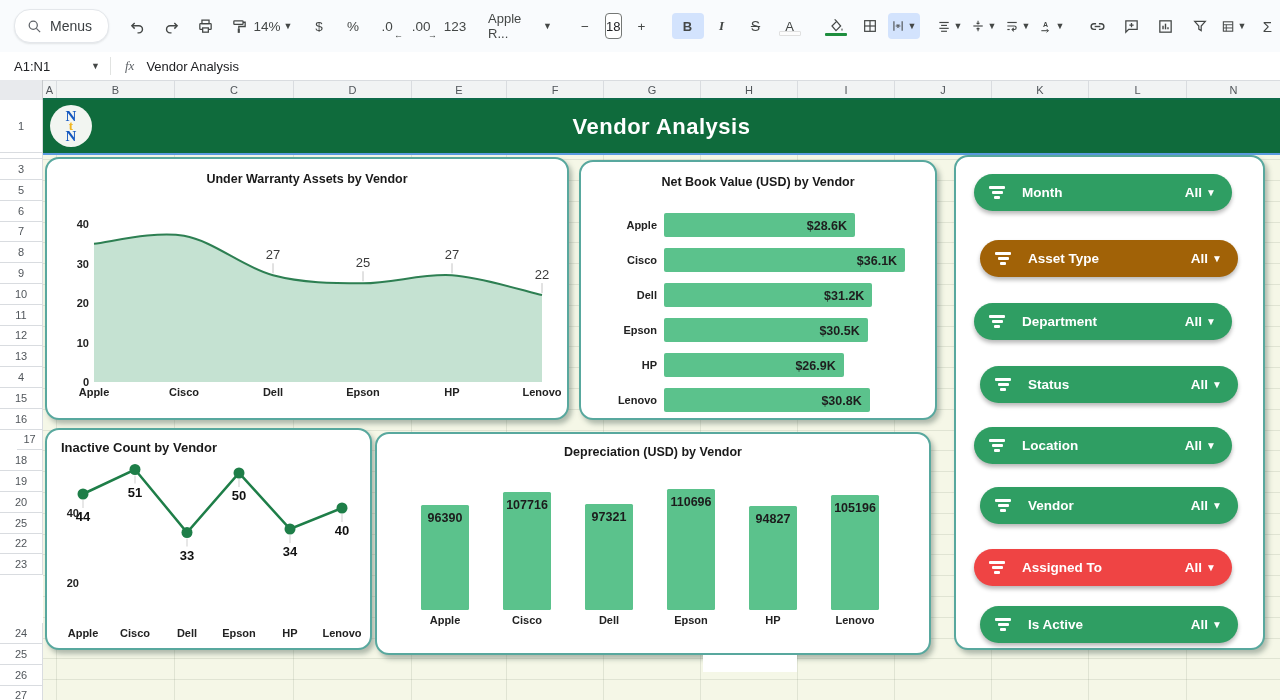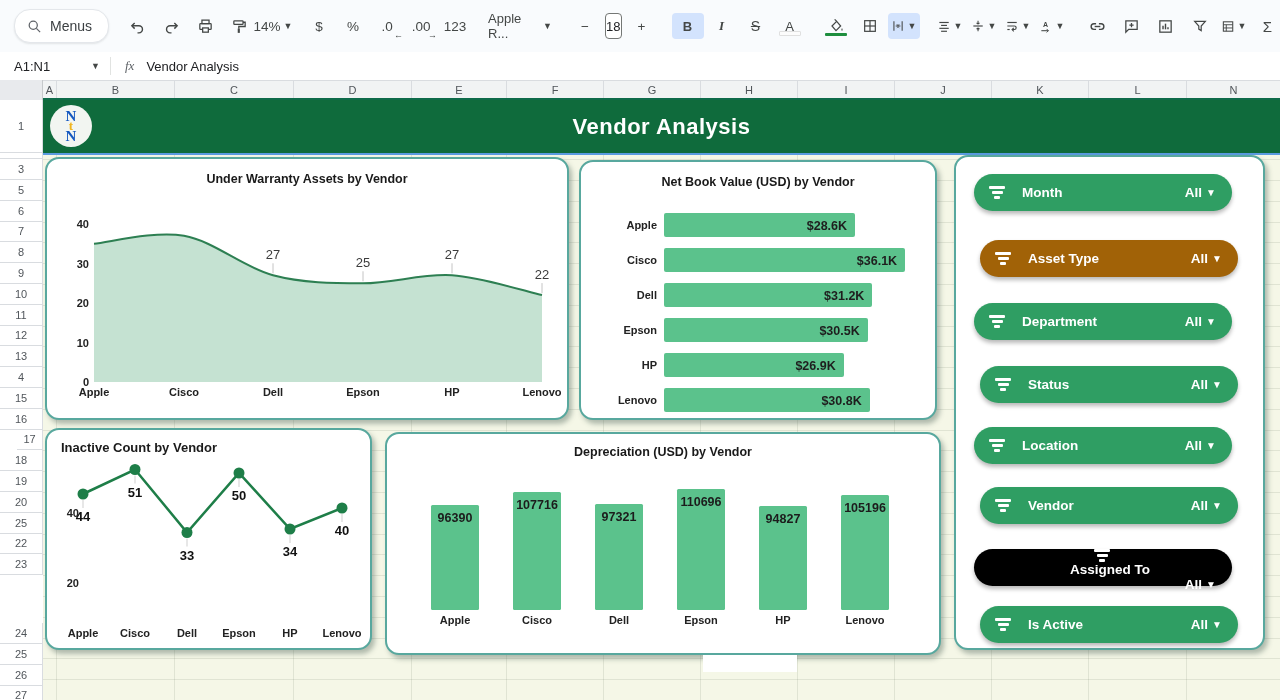--- a/index.html
+++ b/index.html
@@ -454,21 +454,21 @@
           <line x1="295" y1="84" x2="295" y2="92" stroke="#cfcfcf" stroke-width="1"></line>
           <circle cx="295" cy="78" r="5.5" fill="#1e7e48"></circle>
           <text x="295" y="105" text-anchor="middle" font-size="13" font-weight="bold" fill="#111">40</text>
           <text x="36" y="207" text-anchor="middle" font-size="11" font-weight="bold" fill="#222">Apple</text>
           <text x="88" y="207" text-anchor="middle" font-size="11" font-weight="bold" fill="#222">Cisco</text>
           <text x="140" y="207" text-anchor="middle" font-size="11" font-weight="bold" fill="#222">Dell</text>
           <text x="192" y="207" text-anchor="middle" font-size="11" font-weight="bold" fill="#222">Epson</text>
           <text x="243" y="207" text-anchor="middle" font-size="11" font-weight="bold" fill="#222">HP</text>
           <text x="295" y="207" text-anchor="middle" font-size="11" font-weight="bold" fill="#222">Lenovo</text>
         </svg></div>
-    <div class="card" id="card-vbar" style="left:342px;top:332px; width:556px; height:223px;"><svg width="552" height="219" viewBox="0 0 552 219">
+    <div class="card" id="card-vbar" style="left:332px;top:332px; width:556px; height:223px;"><svg width="552" height="219" viewBox="0 0 552 219">
           <text x="276" y="22" text-anchor="middle" font-size="12.5" font-weight="bold" fill="#1a1a1a">Depreciation (USD) by Vendor</text>
           <rect x="44" y="71" width="48" height="105" rx="1.5" fill="#5bc28c"></rect>
           <text x="68" y="88" text-anchor="middle" font-size="12.5" font-weight="bold" fill="#1c1c1c">96390</text>
           <text x="68" y="190" text-anchor="middle" font-size="11" font-weight="bold" fill="#222">Apple</text>
           <rect x="126" y="58" width="48" height="118" rx="1.5" fill="#5bc28c"></rect>
           <text x="150" y="75" text-anchor="middle" font-size="12.5" font-weight="bold" fill="#1c1c1c">107716</text>
           <text x="150" y="190" text-anchor="middle" font-size="11" font-weight="bold" fill="#222">Cisco</text>
           <rect x="208" y="70" width="48" height="106" rx="1.5" fill="#5bc28c"></rect>
           <text x="232" y="87" text-anchor="middle" font-size="12.5" font-weight="bold" fill="#1c1c1c">97321</text>
           <text x="232" y="190" text-anchor="middle" font-size="11" font-weight="bold" fill="#222">Dell</text>
@@ -548,21 +548,21 @@
             <span style="width: 16px;"></span>
             <span style="width: 11px;"></span>
             <span style="width: 6px;"></span>
           </span>
           <span class="flabel">Vendor</span>
           <span class="fval">
             <span>All</span>
             <span class="fcaret">▼</span>
           </span>
         </div>
-        <div class="pill" style="top: 392px; left: 18px; width: 258px; background: #000000; flex-direction: column;">
+        <div class="pill" style="top: 392px; left: 18px; width: 258px; background: #ef4444;">
           <span class="ficon">
             <span style="width: 16px;"></span>
             <span style="width: 11px;"></span>
             <span style="width: 6px;"></span>
           </span>
           <span class="flabel">Assigned To</span>
           <span class="fval">
             <span>All</span>
             <span class="fcaret">▼</span>
           </span>

